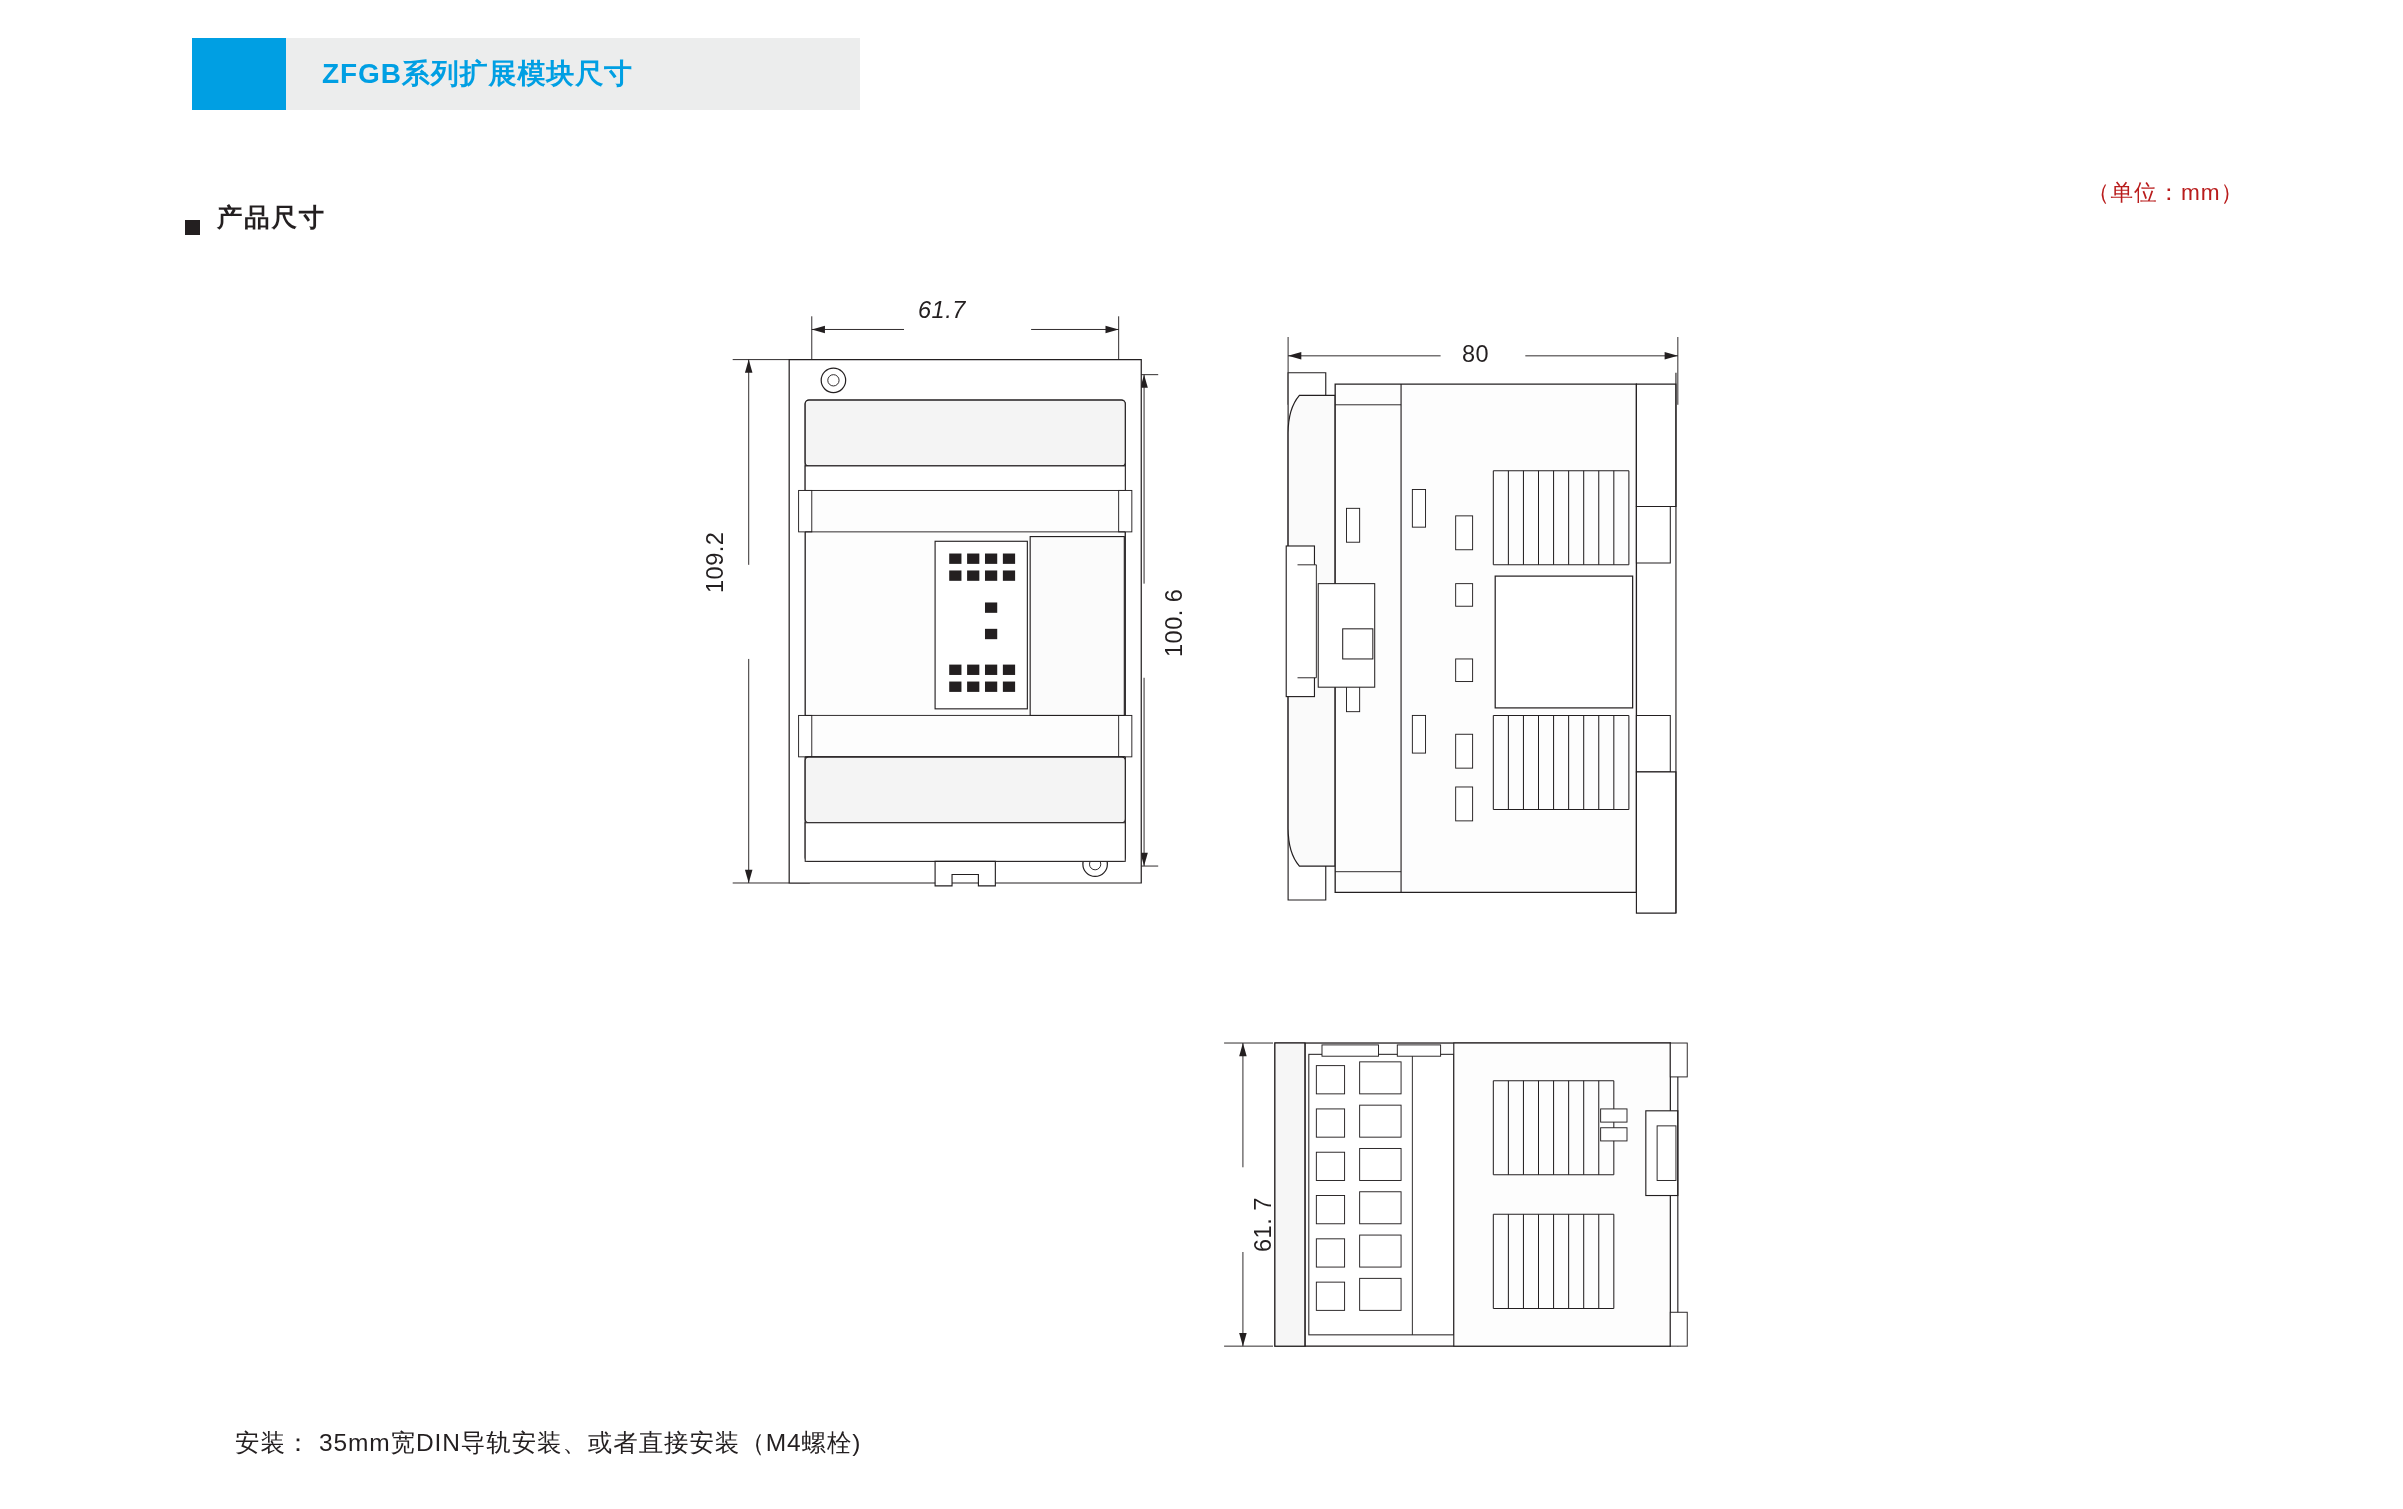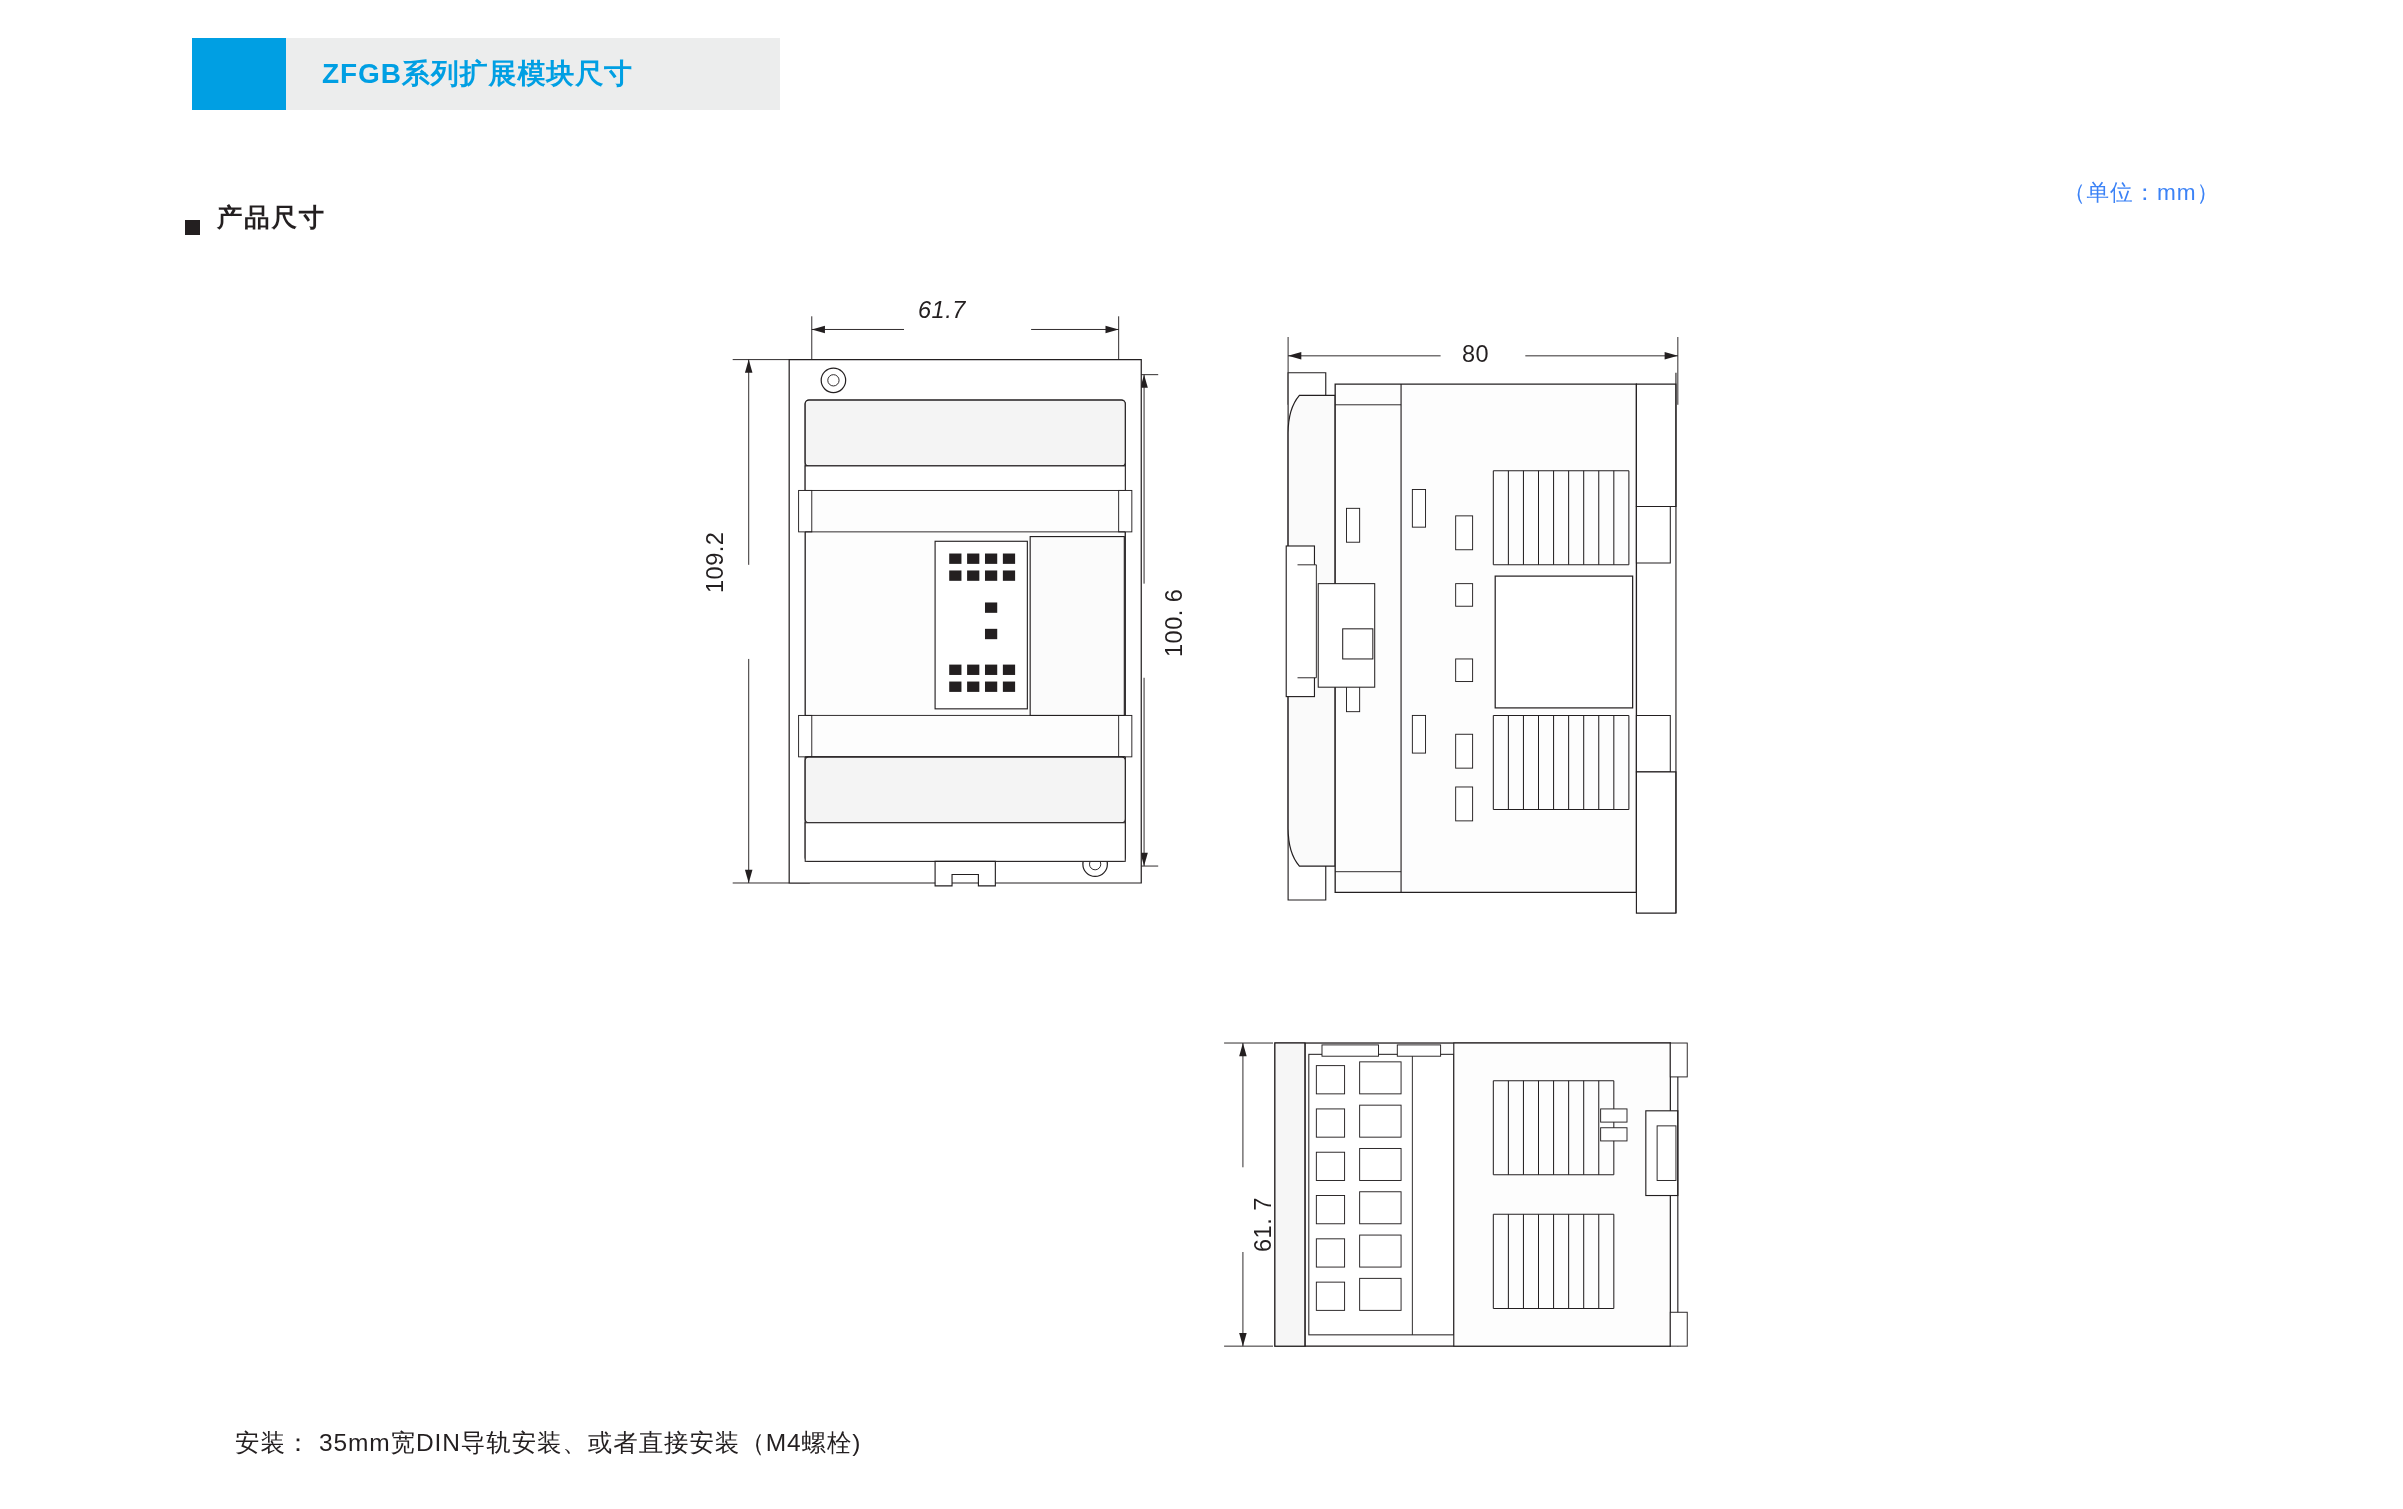--- a/index.html
+++ b/index.html
@@ -14,21 +14,21 @@
     font-family: "Liberation Sans", sans-serif;
     color: #231f20;
     overflow: hidden;
   }
 
   
   .header-bar {
     position: absolute;
     left: 192px;
     top: 38px;
-    width: 588px;
+    width: 668px;
     height: 72px;
     background: #eceded;
     display: flex;
     align-items: center;
   }
   .header-accent {
     width: 94px;
     height: 72px;
     background: #009fe3;
     flex: 0 0 auto;
@@ -38,24 +38,24 @@
     font-weight: bold;
     color: #009fe3;
     letter-spacing: 0.9px;
     padding-left: 36px;
     white-space: nowrap;
   }
 
   
   .unit-note {
     position: absolute;
-    right: 183px;
+    right: 159px;
     top: 177px;
     font-size: 22.6px;
-    color: #3b82f6;
+    color: #b91c1c;
     letter-spacing: 0.9px;
     white-space: nowrap;
   }
 
   
   .section-heading {
     position: absolute;
     left: 185px;
     top: 201px;
     display: flex;

